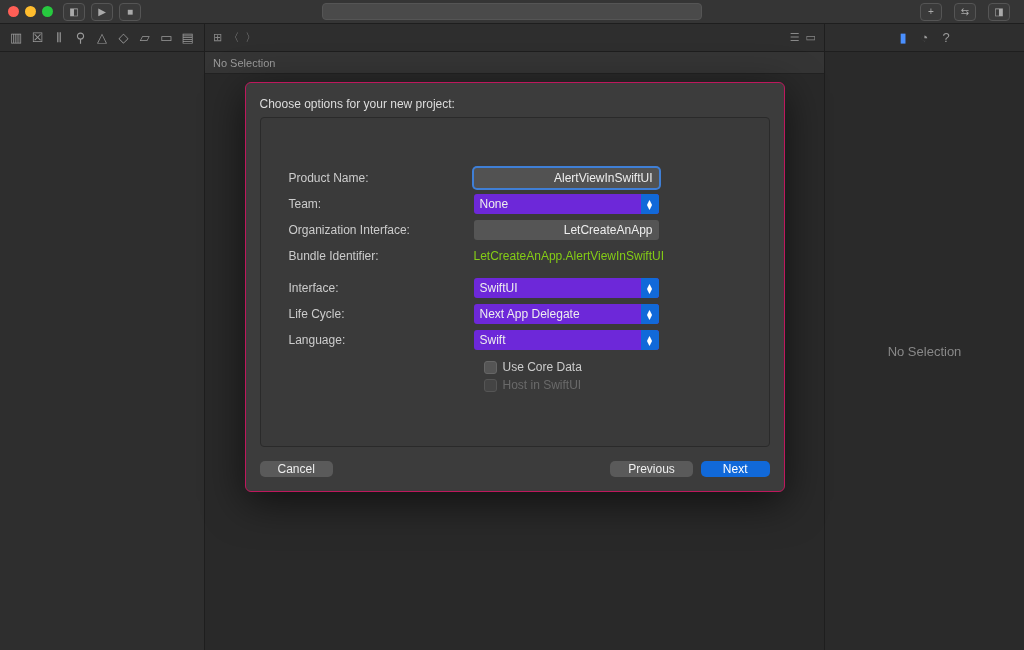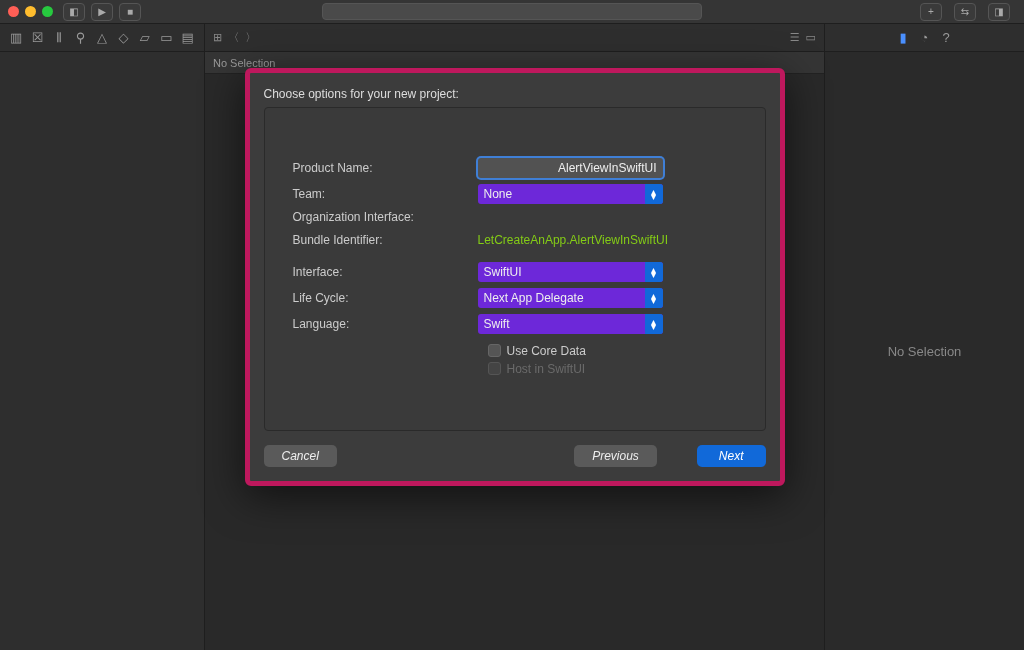--- a/index.html
+++ b/index.html
@@ -27,43 +27,43 @@
 
   
   .main { display:flex; height: calc(100% - 52px); }
   .sidebar { width:205px; background:#2e2e2e; border-right:1px solid #1e1e1e; }
   .center { flex:1; background:#292929; position:relative; }
   .inspector { width:200px; background:#2a2a2a; border-left:1px solid #1e1e1e; display:flex; align-items:center; justify-content:center; color:#888; font-size:13px; }
 
   .nosel-bar { height:22px; background:#353535; border-bottom:1px solid #222; display:flex; align-items:center; padding:0 8px; color:#9a9a9a; font-size:11px; }
 
   
-  .sheet { position:absolute; left:50%; top:16px; transform:translateX(-50%); width:540px; background:#3c3c3c; border:5px solid #be185d; border-radius:6px; box-shadow:0 10px 40px rgba(0,0,0,0.6); padding:14px 14px 14px 14px; }
+  .sheet { position:absolute; left:50%; top:30px; transform:translateX(-50%); width:540px; background:#3c3c3c; border:1px solid #be185d; border-radius:6px; box-shadow:0 10px 40px rgba(0,0,0,0.6); padding:14px 14px 14px 14px; }
   .sheet-title { font-size:12px; color:#ddd; font-weight:500; margin-bottom:6px; }
   .sheet-inner { border:1px solid #2a2a2a; border-radius:4px; padding: 50px 28px 50px 28px; background:#3a3a3a; }
 
   .form-row { display:flex; align-items:center; margin-bottom:6px; }
   .form-label { width:185px; text-align:left; padding-right:10px; color:#ccc; font-size:12px; }
   .form-field { flex:1; }
 
   input[type=text].txt, .readonly { width: 185px; height:20px; background:#555; border:none; border-radius:3px; color:#eee; padding:0 6px; font-size:12px; outline:none;text-align:right; }
   input.txt.focus { box-shadow:0 0 0 2px #3f7fd6; background:#525252; }
   .readonly { background:transparent; color:#84cc16; border:none; padding:0; line-height:20px; }
 
   .select { width:185px; height:20px; background:#6d28d9; border-radius:3px; display:flex; align-items:center; padding:0 6px; position:relative; color:#eee; font-size:12px; }
   .select .chev { position:absolute; right:0; top:0; width:18px; height:20px; background:#1169d9; border-radius:0 3px 3px 0; display:flex; align-items:center; justify-content:center; color:#fff; font-size:10px; flex-direction:column; line-height:5px; }
 
-  .check-row { display:flex; align-items:flex-start; margin-bottom:4px; padding-left:195px; font-size:12px; color:#ccc; gap:6px; }
+  .check-row { display:flex; align-items:flex-end; margin-bottom:4px; padding-left:195px; font-size:12px; color:#ccc; gap:6px; }
   .check-row.dim { color:#6a6a6a; }
   .checkbox { width:13px; height:13px; background:#555; border:1px solid #666; border-radius:3px; }
   .checkbox.dim { background:#444; border-color:#555; }
 
   .sheet-buttons { display:flex; margin-top:14px; gap:8px; }
-  .btn { height:22px; border:none; border-radius:5px; font-size:12px; padding:0 18px; color:#eee; background:#5a5a5a; cursor:pointer;font-style:italic; }
-  .btn.next { background:#1169d9; color:#fff; padding:0 22px;margin-left:32px; }
+  .btn { height:16px; border:none; border-radius:5px; font-size:12px; padding:0 18px; color:#eee; background:#5a5a5a; cursor:pointer; }
+  .btn.next { background:#1169d9; color:#fff; padding:0 22px; }
   .spacer { flex:1; }
 
   .ed-ic { color:#888; font-size:11px; }
 </style>
 </head>
 <body>
 
 <div class="titlebar">
   <div class="traffic">
     <div class="dot red"></div>
@@ -132,20 +132,23 @@
           <div class="form-field">
             <div class="select">
               <span>None</span>
               <span class="chev">▴<br>▾</span>
             </div>
           </div>
         </div>
 
         <div class="form-row">
           <div class="form-label">Organization Interface:</div>
+          <div class="form-field">
+            <input type="text" class="txt" value="LetCreateAnApp" style="">
+          </div>
         </div>
 
         <div class="form-row">
           <div class="form-label">Bundle Identifier:</div>
           <div class="form-field">
             <div class="readonly">LetCreateAnApp.AlertViewInSwiftUI</div>
           </div>
         </div>
 
         <div style="height:6px"></div>

